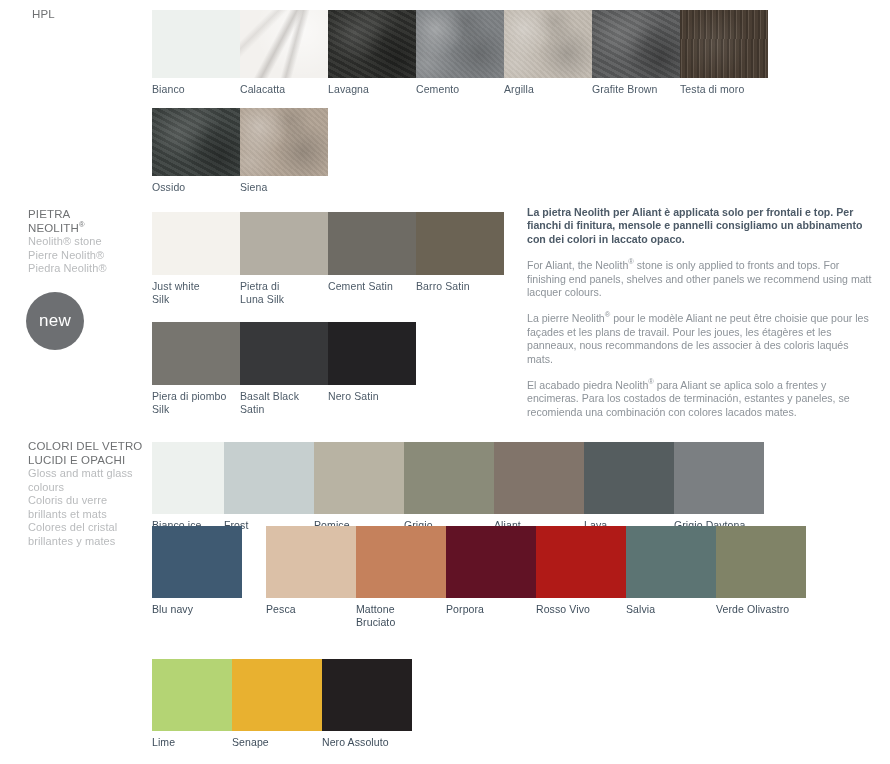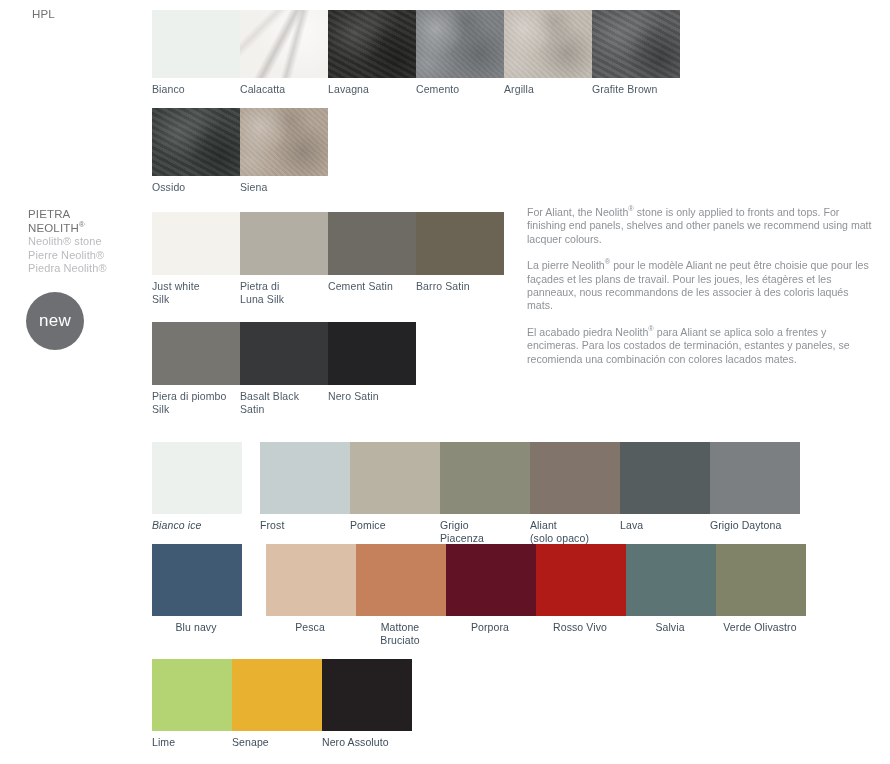--- a/index.html
+++ b/index.html
@@ -158,20 +158,26 @@
         <div class="swatch-label" style="width: 86px;">
           <div>Argilla</div>
         </div>
       </div>
       <div class="swatch-cell" style="width: 88px;">
         <div class="swatch" style="width: 88px; height: 68px;;background:#5b5c5d;background-image:radial-gradient(circle at 30% 35%, rgba(255,255,255,.14), rgba(0,0,0,0) 40%),radial-gradient(circle at 78% 70%, rgba(0,0,0,.30), rgba(0,0,0,0) 42%),radial-gradient(circle at 55% 12%, rgba(255,255,255,.08), rgba(0,0,0,0) 30%),repeating-linear-gradient(28deg, rgba(0,0,0,.10) 0 3px, rgba(255,255,255,.05) 3px 6px);"></div>
         <div class="swatch-label" style="width: 86px;">
           <div>Grafite Brown</div>
         </div>
       </div>
+      <div class="swatch-cell" style="width: 88px;">
+        <div class="swatch" style="width: 88px; height: 68px;;background:#53463a;background-image:repeating-linear-gradient(91deg, rgba(0,0,0,.26) 0 2px, rgba(255,255,255,.07) 2px 3px, rgba(0,0,0,.12) 3px 6px),radial-gradient(circle at 40% 50%, rgba(255,255,255,.10), rgba(0,0,0,0) 55%);"></div>
+        <div class="swatch-label" style="width: 86px;">
+          <div>Testa di moro</div>
+        </div>
+      </div>
     </div>
 
   <div class="swatch-row" id="hpl-row2" style="top:108px;">
       <div class="swatch-cell" style="width: 88px;">
         <div class="swatch" style="width: 88px; height: 68px;;background:#3c4240;background-image:radial-gradient(circle at 30% 35%, rgba(255,255,255,.14), rgba(0,0,0,0) 40%),radial-gradient(circle at 78% 70%, rgba(0,0,0,.30), rgba(0,0,0,0) 42%),radial-gradient(circle at 55% 12%, rgba(255,255,255,.08), rgba(0,0,0,0) 30%),repeating-linear-gradient(28deg, rgba(0,0,0,.10) 0 3px, rgba(255,255,255,.05) 3px 6px);"></div>
         <div class="swatch-label" style="width: 86px;">
           <div>Ossido</div>
         </div>
       </div>
       <div class="swatch-cell" style="width: 88px;">
@@ -237,28 +243,39 @@
       </div>
       <div class="swatch-cell" style="width: 88px;">
         <div class="swatch" style="width: 88px; height: 63px;;background:#232224;"></div>
         <div class="swatch-label" style="width: 86px;">
           <div>Nero Satin</div>
         </div>
       </div>
     </div>
 
   <div class="desc-block">
+    <p class="desc-it">La pietra Neolith  per Aliant è applicata solo per frontali e top. Per fianchi di finitura, mensole e pannelli consigliamo un abbinamento con dei colori in laccato opaco.</p>
     <p class="desc-p">For Aliant, the Neolith<span class="sup">®</span> stone is only applied to fronts and tops. For finishing end panels, shelves and other panels we recommend using matt lacquer colours.</p>
     <p class="desc-p">La pierre Neolith<span class="sup">®</span> pour le modèle Aliant ne peut être choisie que pour les façades et les plans de travail. Pour les joues, les étagères et les panneaux, nous recommandons de les associer à des coloris laqués mats.</p>
     <p class="desc-p">El acabado piedra Neolith<span class="sup">®</span> para Aliant se aplica solo a frentes y encimeras. Para los costados de terminación, estantes y paneles, se recomienda una combinación con colores lacados mates.</p>
   </div>
 
+  <div class="cat-block cat-glass">
+    <div class="cat-title">COLORI DEL VETRO</div>
+    <div class="cat-title">LUCIDI E OPACHI</div>
+    <div class="cat-sub">Gloss and matt glass</div>
+    <div class="cat-sub">colours</div>
+    <div class="cat-sub">Coloris du verre</div>
+    <div class="cat-sub">brillants et mats</div>
+    <div class="cat-sub">Colores del cristal</div>
+    <div class="cat-sub">brillantes y mates</div>
+  </div>
 
   <div class="swatch-row" id="glass-row1" style="top:442px;">
-      <div class="swatch-cell" style="width: 108px; font-style: italic;">
+      <div class="swatch-cell" style="width: 72px;">
         <div class="swatch" style="width: 90px; height: 72px;;background:#edf1ee;"></div>
         <div class="swatch-label glass" style="width: 88px;">
           <div>Bianco ice</div>
         </div>
       </div>
       <div class="swatch-cell" style="width: 90px;">
         <div class="swatch" style="width: 90px; height: 72px;;background:#c6cfcf;"></div>
         <div class="swatch-label glass" style="width: 88px;">
           <div>Frost</div>
         </div>
@@ -289,21 +306,21 @@
           <div>Lava</div>
         </div>
       </div>
       <div class="swatch-cell" style="width: 90px;">
         <div class="swatch" style="width: 90px; height: 72px;;background:#7b7f82;"></div>
         <div class="swatch-label glass" style="width: 88px;">
           <div>Grigio Daytona</div>
         </div>
       </div>
     </div>
-  <div class="swatch-row" id="glass-row2" style="top:544px;text-align:center;">
+  <div class="swatch-row" id="glass-row2" style="top:526px;">
       <div class="swatch-cell" style="width: 90px;">
         <div class="swatch" style="width: 90px; height: 72px;;background:#3f5a72;"></div>
         <div class="swatch-label glass" style="width: 88px;">
           <div>Blu navy</div>
         </div>
       </div>
       <div class="swatch-cell" style="width: 90px; padding-left: 24px;">
         <div class="swatch" style="width: 90px; height: 72px;;background:#dbc0a7;"></div>
         <div class="swatch-label glass" style="width: 88px;">
           <div>Pesca</div>

